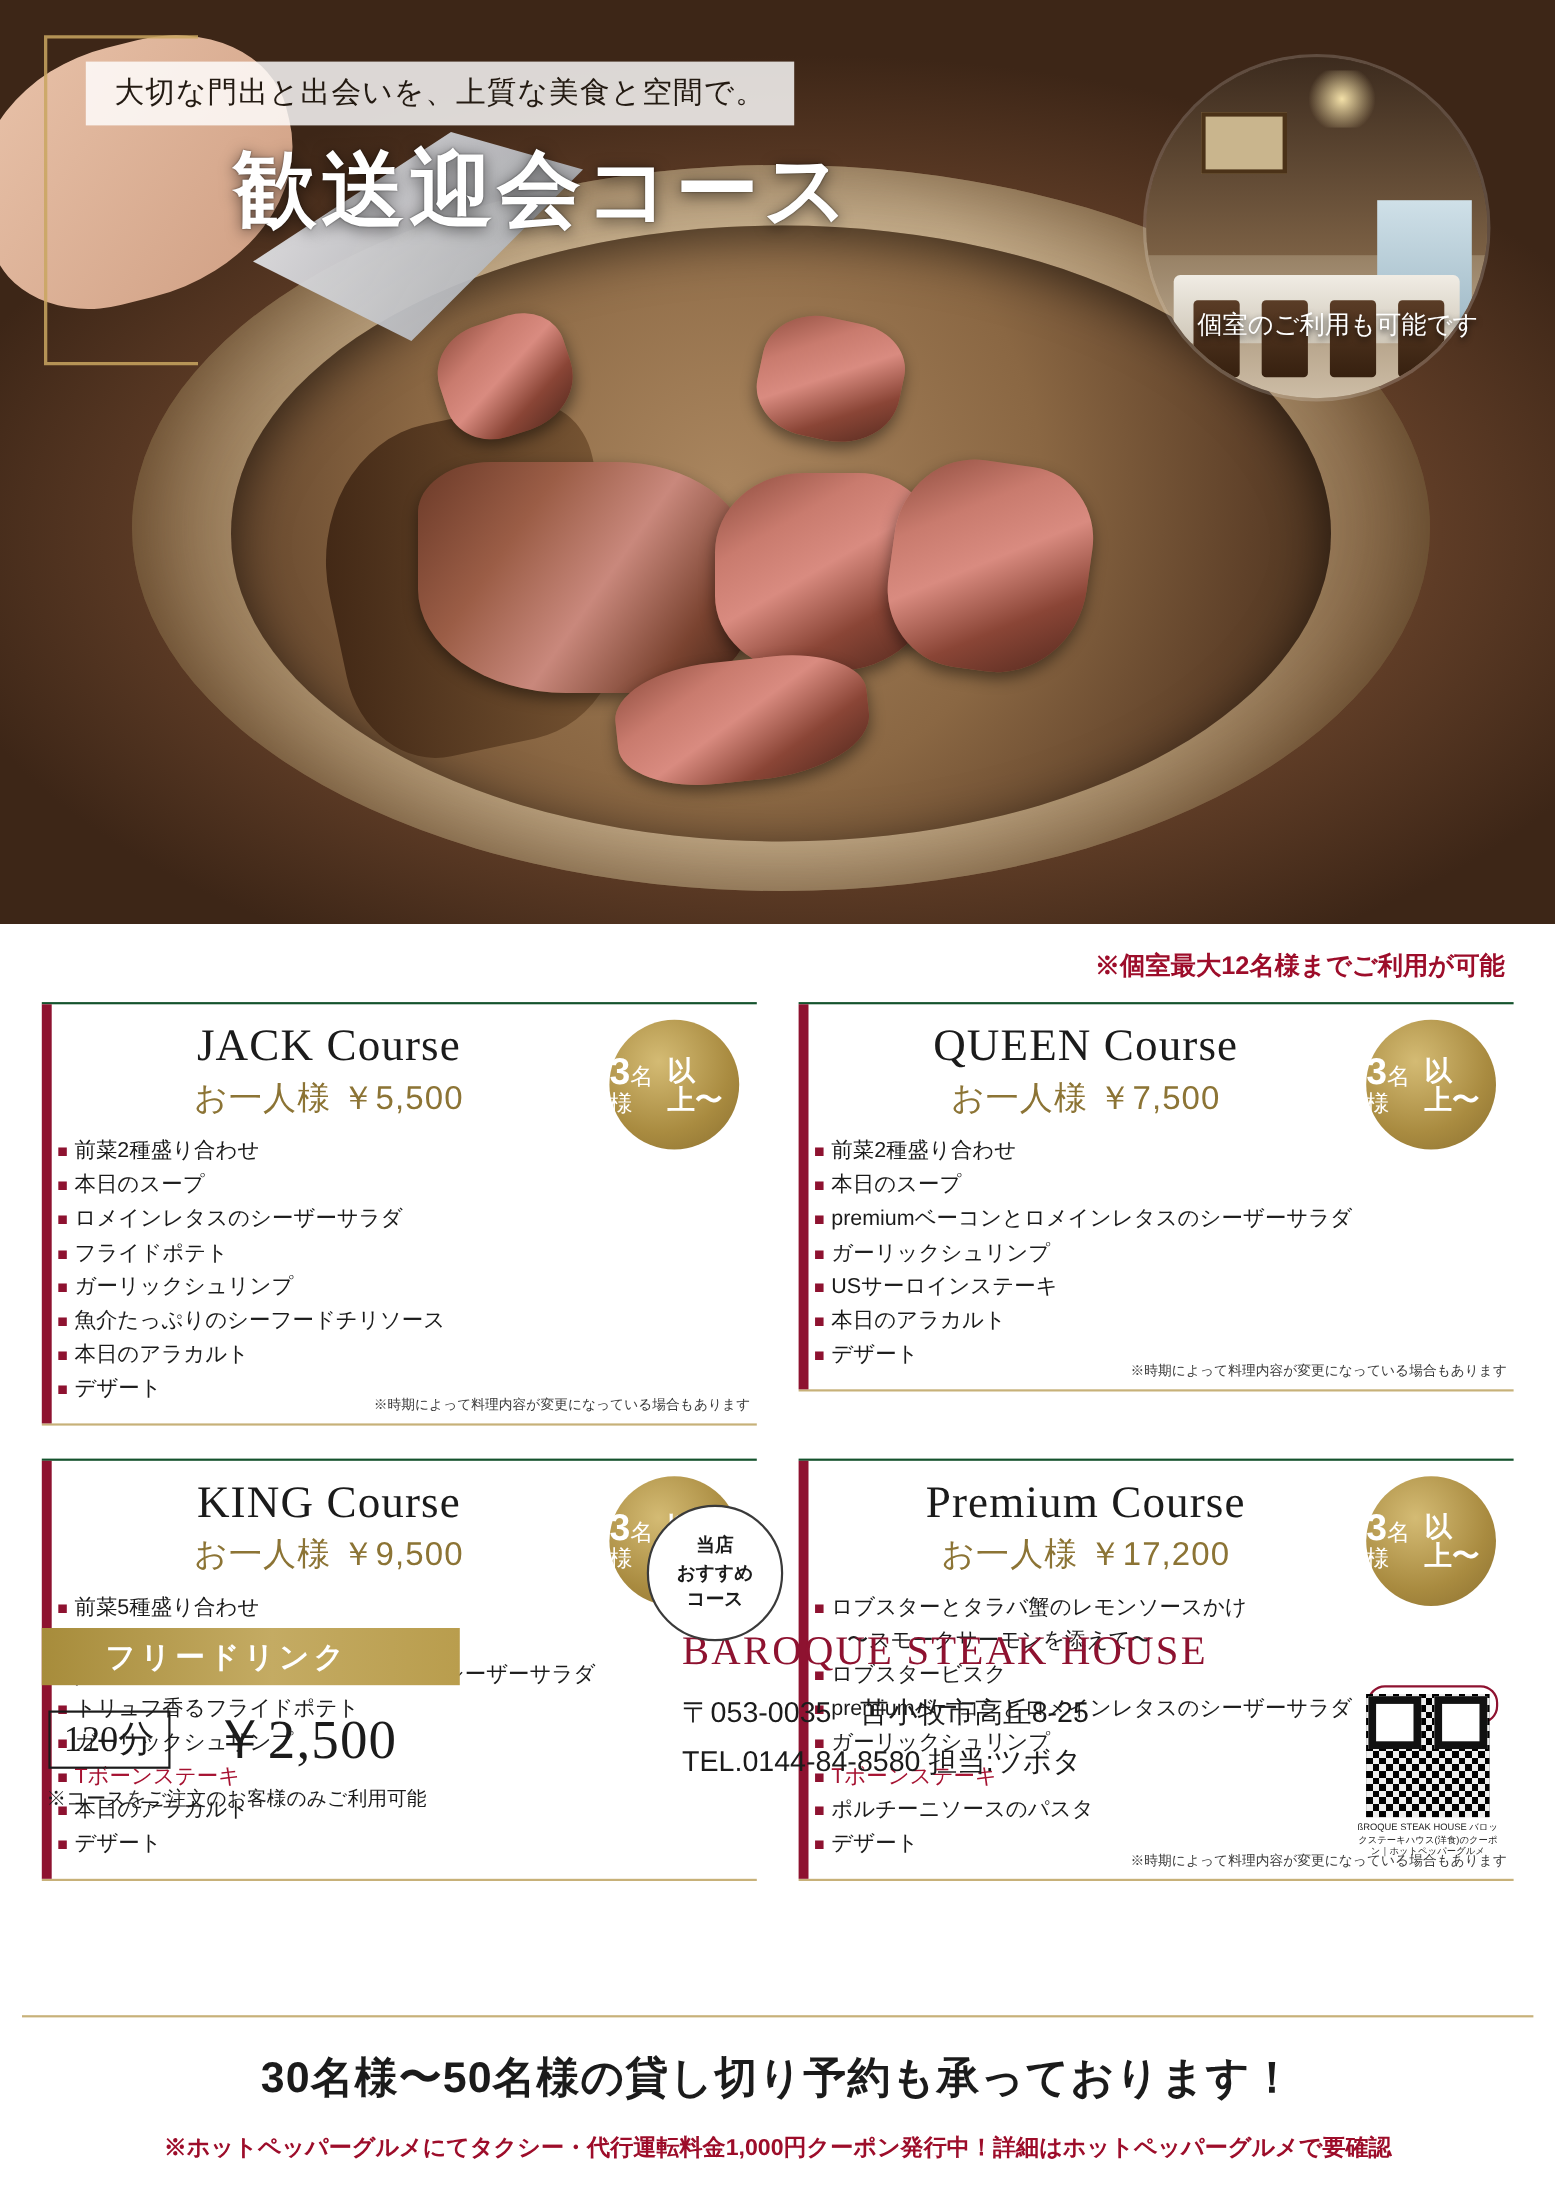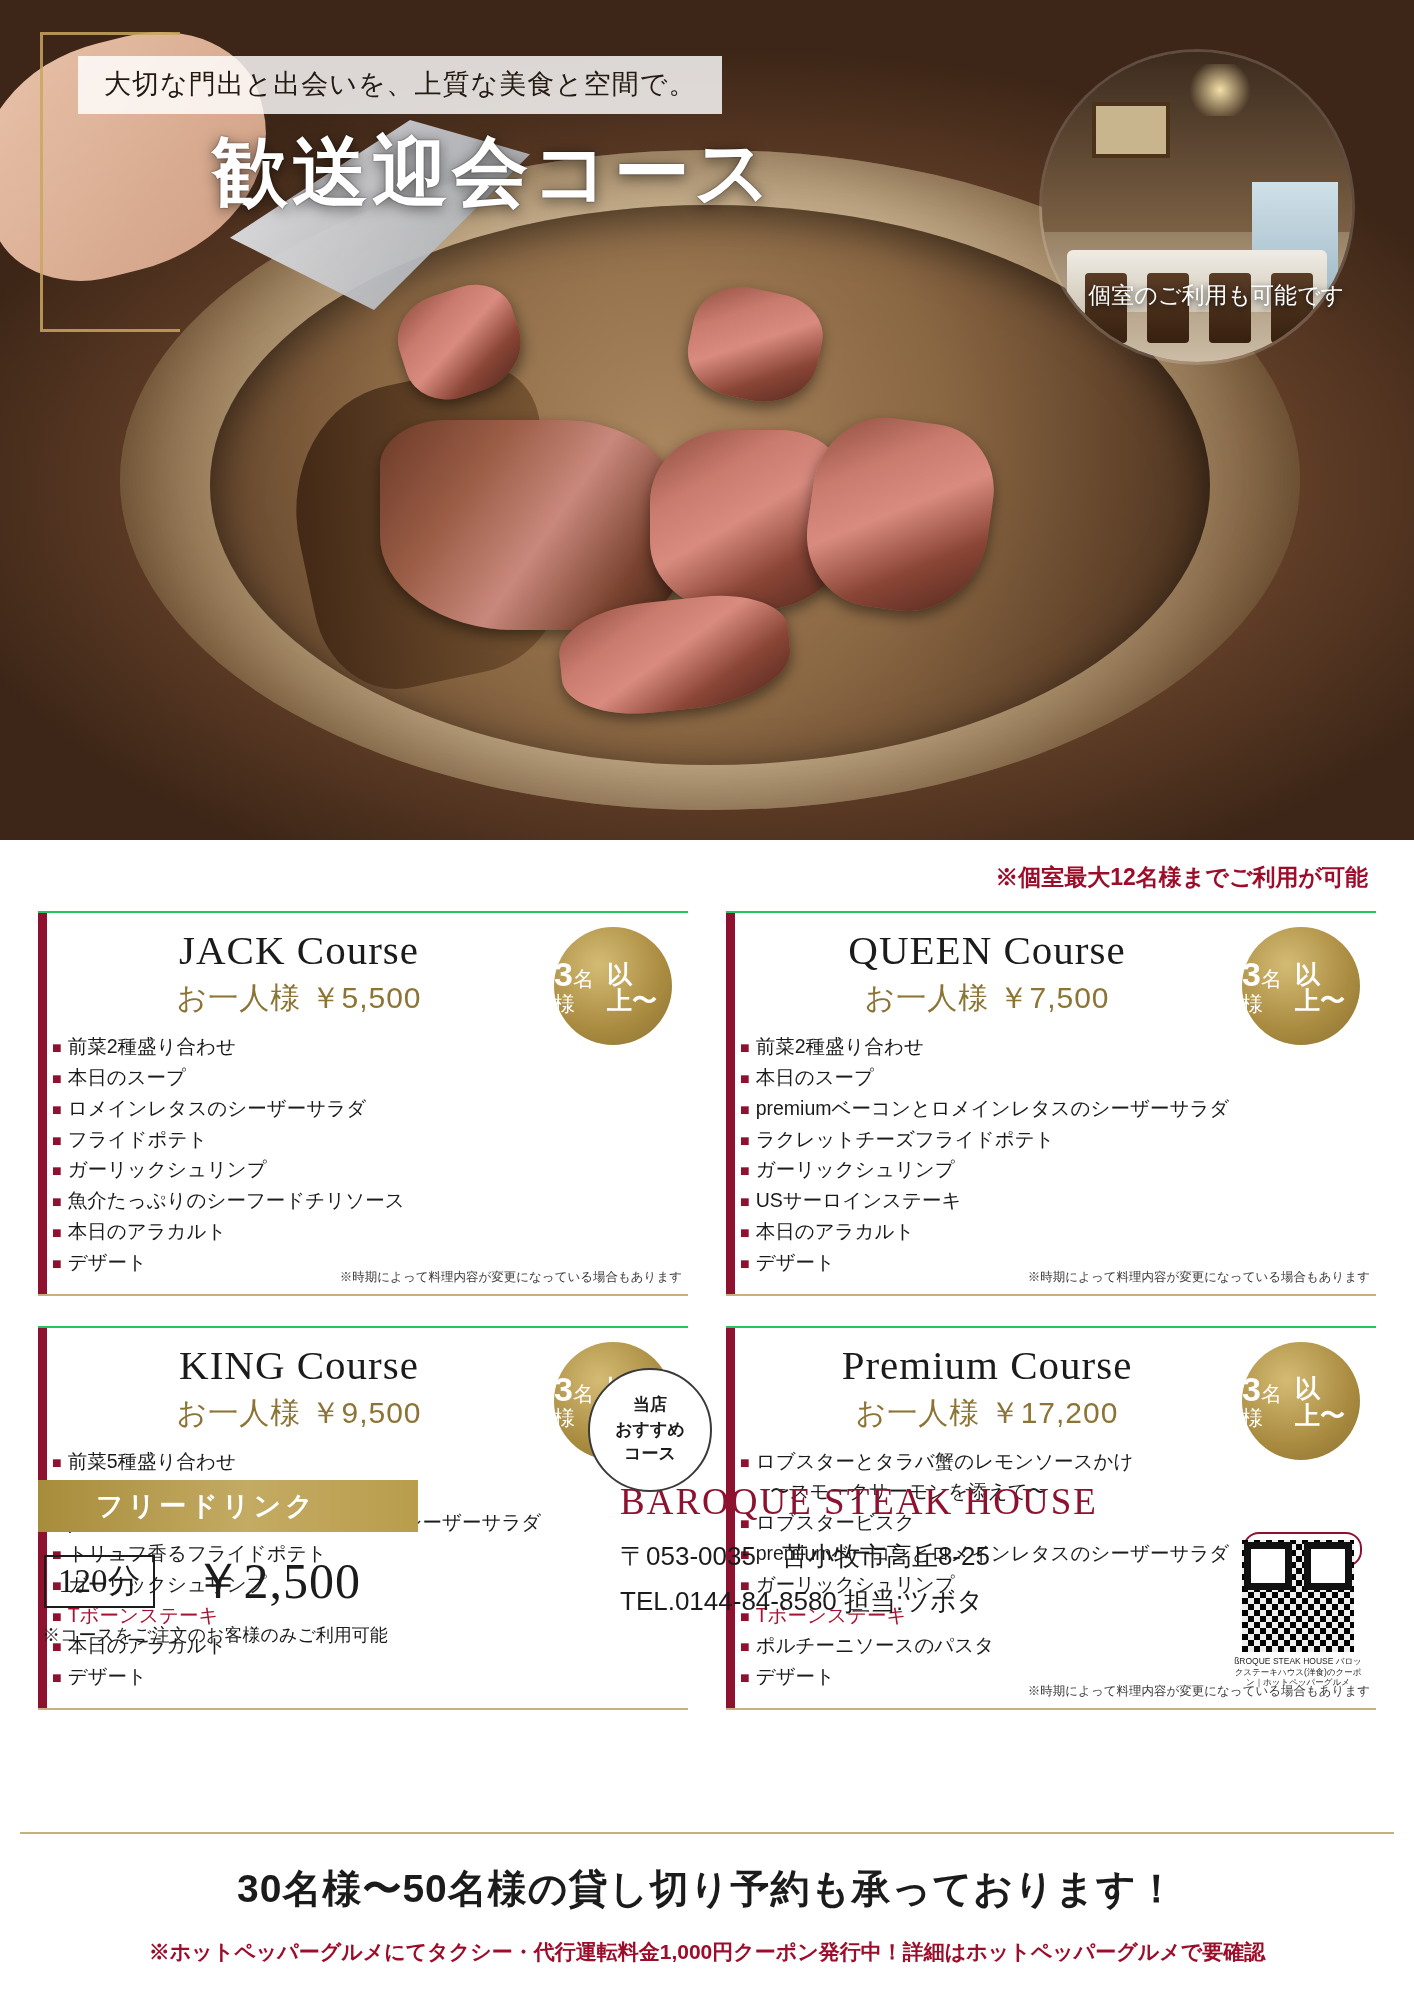--- a/index.html
+++ b/index.html
@@ -141,21 +141,21 @@
     position: absolute; left: 38px; top: 905px;
     width: 1338px;
   }
   .course-row { display: flex; gap: 38px; }
   .course {
     position: relative;
     width: 650px;
     padding: 6px 0 10px 0;
   }
   .course-inner {
-    border-top: 2px solid #22c55e;
+    border-top: 2px solid #14532d;
     border-bottom: 2px solid #c7b179;
     padding: 14px 0 16px 0;
     position: relative;
   }
   .course-bar {
     position: absolute; left: 0; top: 0; width: 9px; height: 100%;
     background: #8e1230;
   }
   .course-head { text-align: center; padding-left: 0; }
   .course-name {
@@ -384,21 +384,20 @@
             <div class="course-price">お一人様 ￥7,500</div>
           </div>
           <div class="badge">
             <div class="b1"><span class="big">3</span><span>名様</span></div>
             <div class="b2">以上〜</div>
           </div>
           <div class="items">
             <div class="item"><span class="sq">■</span><span>前菜2種盛り合わせ</span></div>
             <div class="item"><span class="sq">■</span><span>本日のスープ</span></div>
             <div class="item"><span class="sq">■</span><span>premiumベーコンとロメインレタスのシーザーサラダ</span></div>
-            <div class="item"><span class="sq">■</span><span>ラクレットチーズフライドポテト</span></div>
             <div class="item"><span class="sq">■</span><span>ガーリックシュリンプ</span></div>
             <div class="item"><span class="sq">■</span><span>USサーロインステーキ</span></div>
             <div class="item"><span class="sq">■</span><span>本日のアラカルト</span></div>
             <div class="item"><span class="sq">■</span><span>デザート</span></div>
           </div>
           <div class="note-small">※時期によって料理内容が変更になっている場合もあります</div>
         </div>
       </div>
     </div>
 

